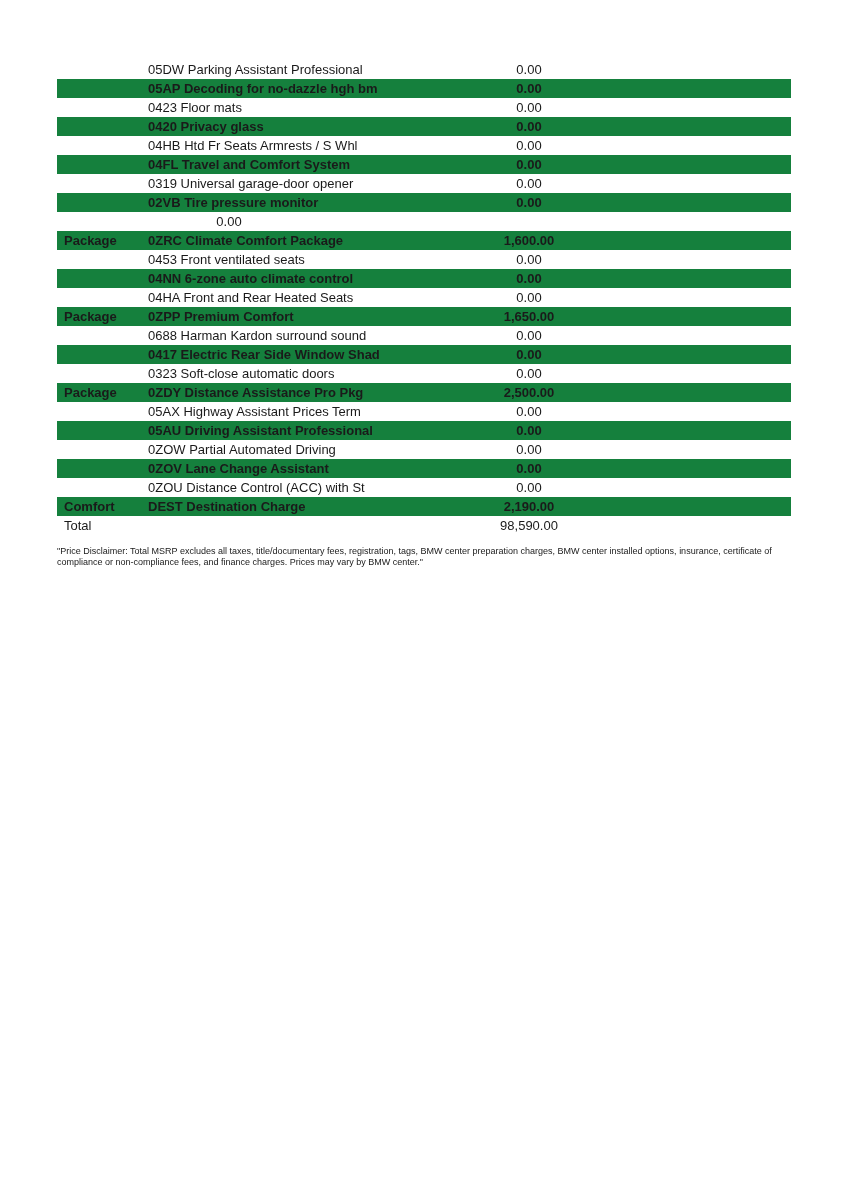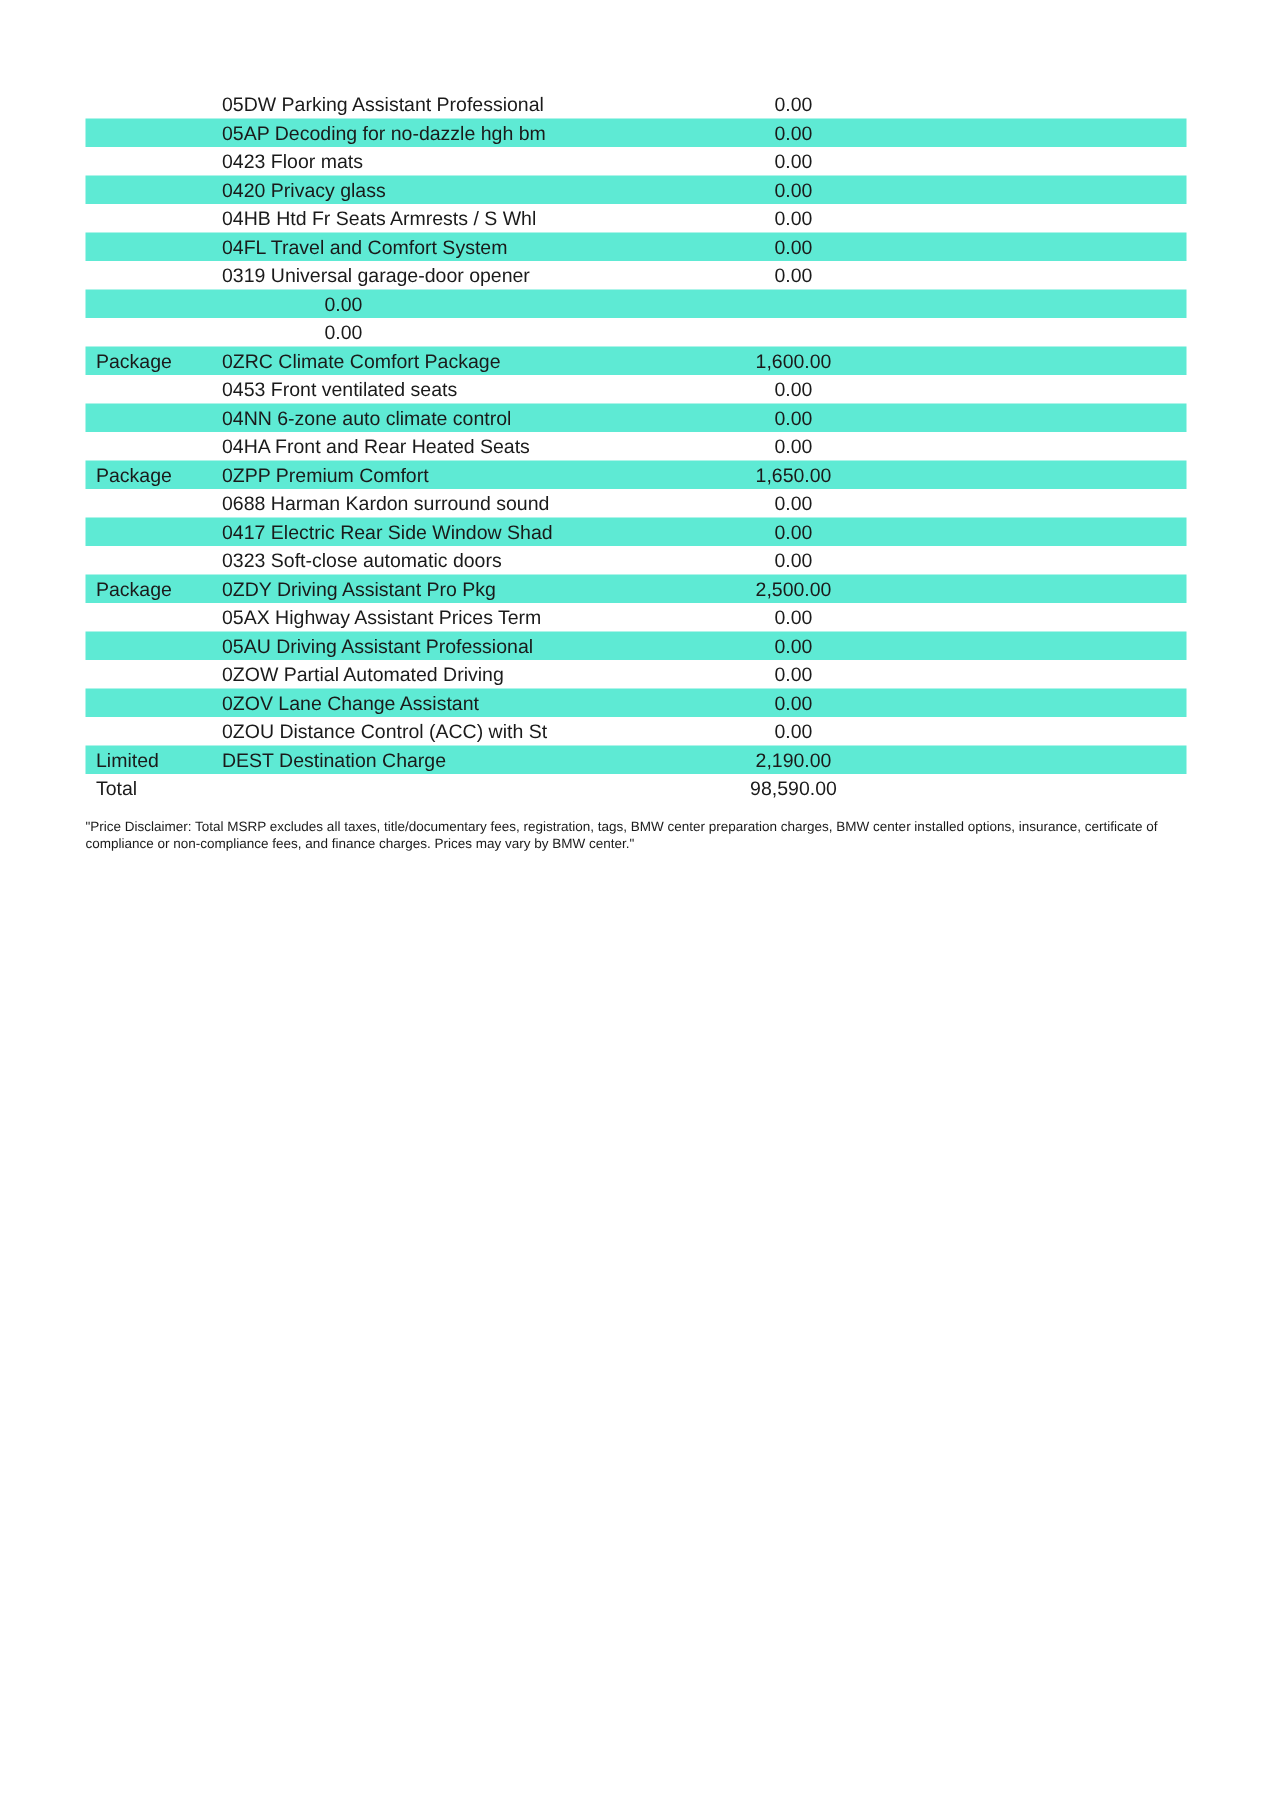--- a/index.html
+++ b/index.html
@@ -20,21 +20,22 @@
     width: 734px;
   }
   .row {
     display: flex;
     height: 19px;
     line-height: 19px;
     font-size: 13px;
     white-space: nowrap;
   }
   .row.shaded {
-    background: #5eead4;
+    background: #15803d;
+    font-weight: bold;
   }
   .cell { overflow: hidden; }
   .cell.cat   { width: 91px;  padding-left: 7px; }
   .cell.item  { width: 300px; }
   .cell.price { width: 162px; text-align: center; }
   .disclaimer {
     margin-top: 11px;
     width: 726px;
     font-size: 9px;
     line-height: 11px;
@@ -76,20 +77,21 @@
         <div class="cell item">04FL Travel and Comfort System</div>
         <div class="cell price">0.00</div>
       </div>
       <div class="row">
         <div class="cell cat"></div>
         <div class="cell item">0319 Universal garage-door opener</div>
         <div class="cell price">0.00</div>
       </div>
       <div class="row shaded">
         <div class="cell cat"></div>
+        <div class="cell item">02VB Tire pressure monitor</div>
         <div class="cell price">0.00</div>
       </div>
       <div class="row">
         <div class="cell cat"></div>
         <div class="cell price">0.00</div>
       </div>
       <div class="row shaded">
         <div class="cell cat">Package</div>
         <div class="cell item">0ZRC Climate Comfort Package</div>
         <div class="cell price">1,600.00</div>
@@ -124,21 +126,21 @@
         <div class="cell item">0417 Electric Rear Side Window Shad</div>
         <div class="cell price">0.00</div>
       </div>
       <div class="row">
         <div class="cell cat"></div>
         <div class="cell item">0323 Soft-close automatic doors</div>
         <div class="cell price">0.00</div>
       </div>
       <div class="row shaded">
         <div class="cell cat">Package</div>
-        <div class="cell item">0ZDY Driving Assistant Pro Pkg</div>
+        <div class="cell item">0ZDY Distance Assistance Pro Pkg</div>
         <div class="cell price">2,500.00</div>
       </div>
       <div class="row">
         <div class="cell cat"></div>
         <div class="cell item">05AX Highway Assistant Prices Term</div>
         <div class="cell price">0.00</div>
       </div>
       <div class="row shaded">
         <div class="cell cat"></div>
         <div class="cell item">05AU Driving Assistant Professional</div>
@@ -153,21 +155,21 @@
         <div class="cell cat"></div>
         <div class="cell item">0ZOV Lane Change Assistant</div>
         <div class="cell price">0.00</div>
       </div>
       <div class="row">
         <div class="cell cat"></div>
         <div class="cell item">0ZOU Distance Control (ACC) with St</div>
         <div class="cell price">0.00</div>
       </div>
       <div class="row shaded">
-        <div class="cell cat">Limited</div>
+        <div class="cell cat">Comfort</div>
         <div class="cell item">DEST Destination Charge</div>
         <div class="cell price">2,190.00</div>
       </div>
       <div class="row">
         <div class="cell cat">Total</div>
         <div class="cell item"></div>
         <div class="cell price">98,590.00</div>
       </div>
     </div>
   <p class="disclaimer">"Price Disclaimer: Total MSRP excludes all taxes, title/documentary fees, registration, tags, BMW center preparation charges, BMW center installed options, insurance, certificate of compliance or non-compliance fees, and finance charges. Prices may vary by BMW center."</p>

